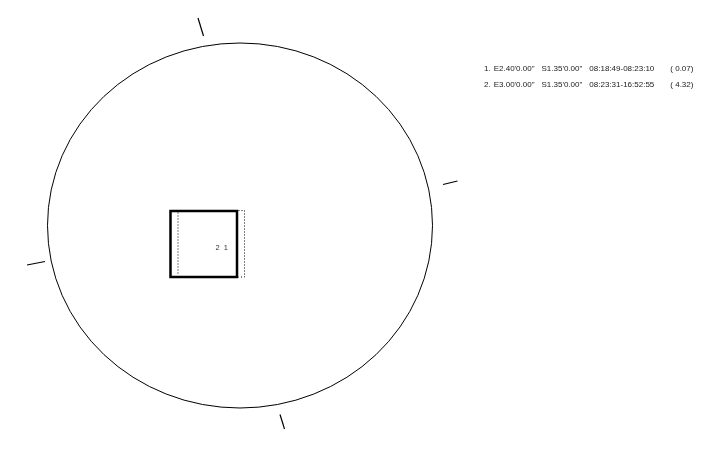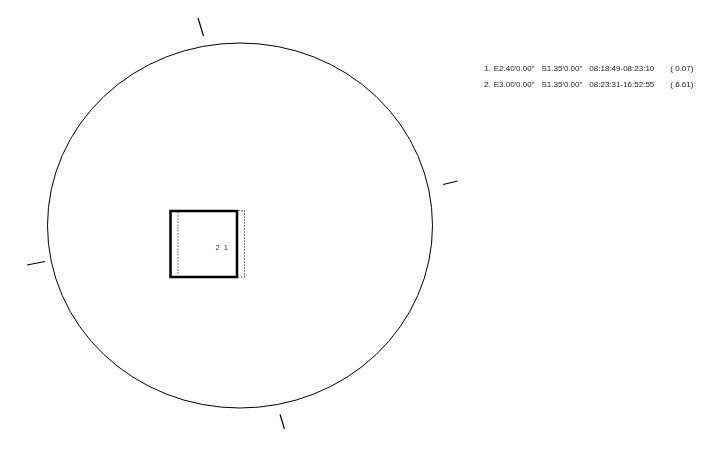--- a/index.html
+++ b/index.html
@@ -80,17 +80,17 @@
       <span class="south">S1.35'0.00"</span>
       <span class="time">08:18:49-08:23:10</span>
       <span class="duration">( 0.07)</span>
     </div>
 
     <div class="pointing-entry">
       <span class="num">2.</span>
       <span class="east">E3.00'0.00"</span>
       <span class="south">S1.35'0.00"</span>
       <span class="time">08:23:31-16:52:55</span>
-      <span class="duration">( 6.61)</span>
+      <span class="duration">( 4.32)</span>
     </div>
 
   </div>
 </div>
 
 </body></html>

